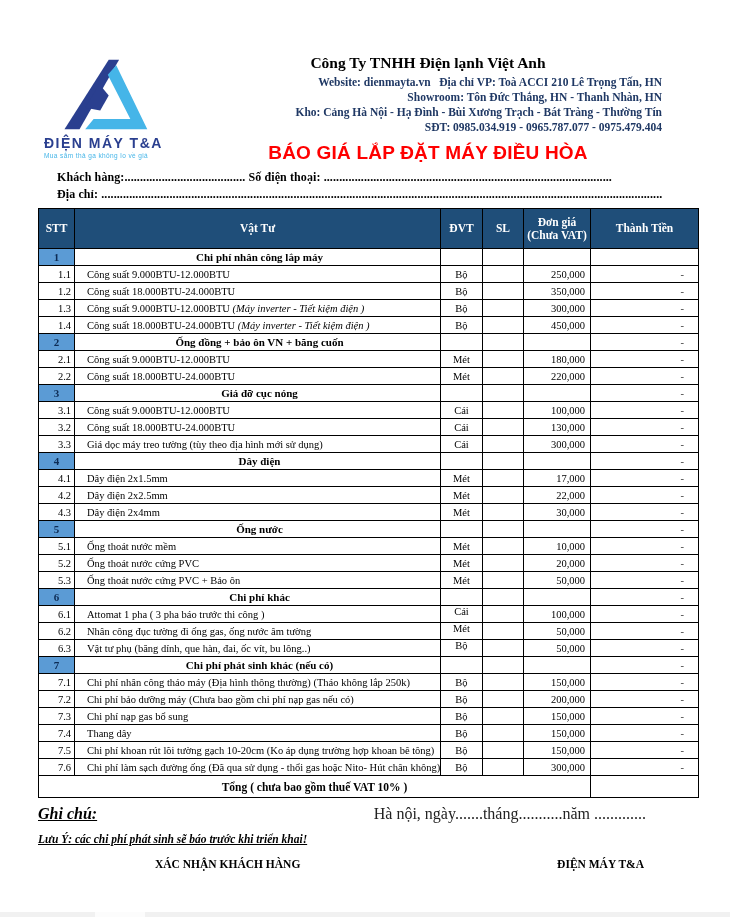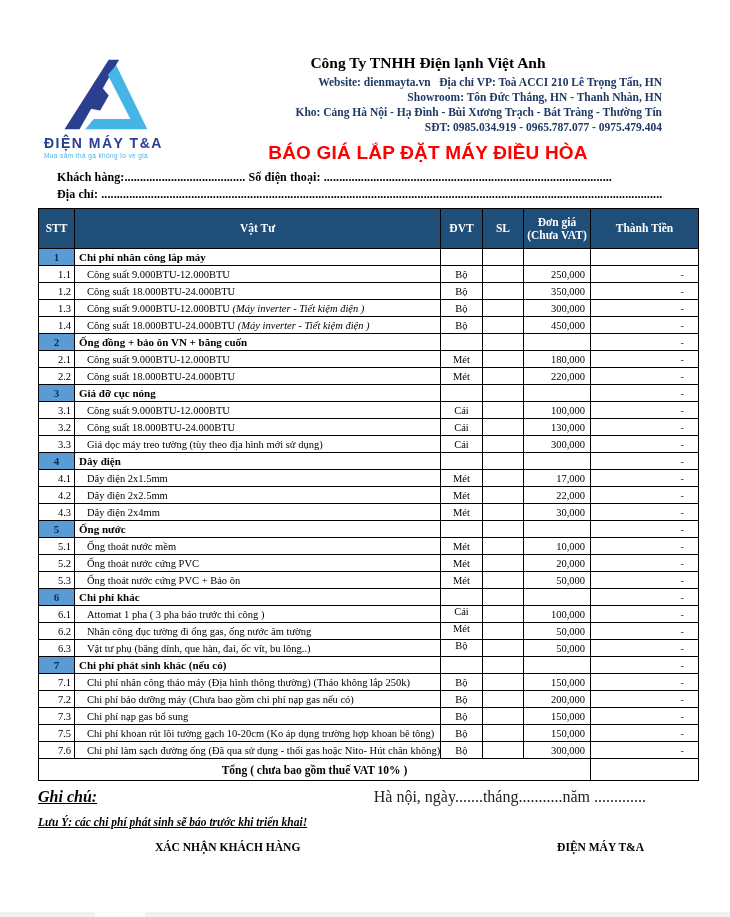--- a/index.html
+++ b/index.html
@@ -26,21 +26,21 @@
   .customer { margin:5px 0 0 57px; font-size:12px; font-weight:bold; line-height:17px;
               letter-spacing:0.1px; }
 
   
   table { border-collapse:collapse; table-layout:fixed; width:660px; margin:5px 0 0 38px; }
   th, td { border:1px solid #000; overflow:hidden; white-space:nowrap; }
   thead th { background:var(--header-bg,#1F4E79); color:#fff; font-weight:bold;
              font-size:11.5px; height:40px; text-align:center; white-space:pre-line;
              line-height:13px; vertical-align:middle; }
   tbody td { font-size:10.5px; height:17px; vertical-align:middle; }
-  tr.section td.c-name { font-weight:bold; font-size:11px; padding-left:4px; }
+  tr.section td.c-name { font-weight:bold; font-size:11px; padding-left:4px;text-align:center; }
   tr.section td.c-stt { background:var(--section-bg,#5B9BD5); text-align:center;
                         font-weight:bold; color:#0D2C55; font-size:11px; }
   tr.item td.c-stt { text-align:right; padding-right:3px; }
   td.c-name { padding-left:12px; }
   td.c-name .it { font-style:italic; }
   td.c-unit { text-align:center; }
   td.c-unit.top { vertical-align:top; line-height:11px; }
   td.c-price { text-align:right; padding-right:5px; }
   td.c-amount { text-align:right; padding-right:14px; color:#3a3a3a; }
   tr.total td { height:22px; }
@@ -329,20 +329,28 @@
         </tr>
         <tr class="item">
           <td class="c-stt">7.3</td>
           <td class="c-name"><span>Chi phí nạp gas bổ sung</span></td>
           <td class="c-unit">Bộ</td>
           <td class="c-qty"></td>
           <td class="c-price">150,000</td>
           <td class="c-amount">-</td>
         </tr>
         <tr class="item">
+          <td class="c-stt">7.4</td>
+          <td class="c-name"><span>Thang dây</span></td>
+          <td class="c-unit">Bộ</td>
+          <td class="c-qty"></td>
+          <td class="c-price">150,000</td>
+          <td class="c-amount">-</td>
+        </tr>
+        <tr class="item">
           <td class="c-stt">7.5</td>
           <td class="c-name"><span>Chi phí khoan rút lõi tường gạch 10-20cm (Ko áp dụng trường hợp khoan bê tông)</span></td>
           <td class="c-unit">Bộ</td>
           <td class="c-qty"></td>
           <td class="c-price">150,000</td>
           <td class="c-amount">-</td>
         </tr>
         <tr class="item">
           <td class="c-stt">7.6</td>
           <td class="c-name"><span>Chi phí làm sạch đường ống (Đã qua sử dụng - thổi gas hoặc Nito- Hút chân không)</span></td>

